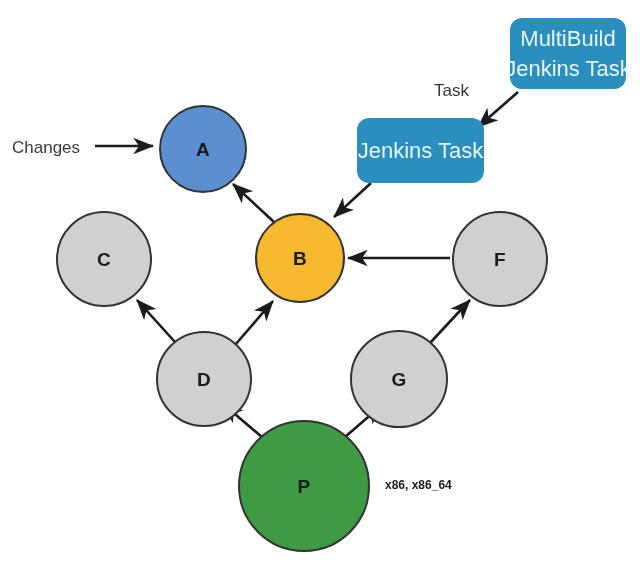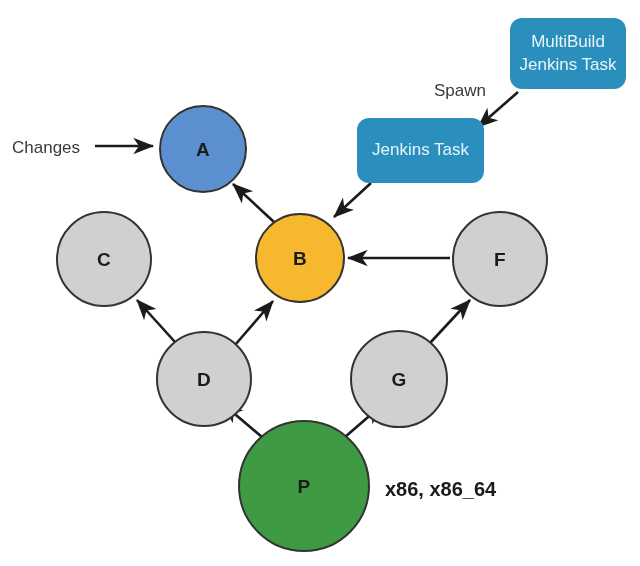--- a/index.html
+++ b/index.html
@@ -43,39 +43,39 @@
   .task-box {
     position: absolute;
     box-sizing: border-box;
     background: #2b8fbd;
     border-radius: 12px;
     display: flex;
     flex-direction: column;
     align-items: center;
     justify-content: center;
     color: #e8f4fb;
-    font-size: 17px;
+    font-size: 22px;
     line-height: 1.32;
     text-align: center;
     padding: 6px 10px;
   }
   .task-line {
     white-space: nowrap;
   }
   .plain-label {
     position: absolute;
     color: #3a3a3a;
     font-size: 17px;
     white-space: nowrap;
     line-height: 1;
   }
   .bold-label {
     position: absolute;
     color: #1b1b1b;
-    font-size: 20px;
+    font-size: 12px;
     font-weight: bold;
     white-space: nowrap;
     line-height: 1;
   }
 </style>
 </head>
 <body>
 
 <div id="canvas">
 
@@ -132,17 +132,17 @@
     <span class="task-line">MultiBuild</span>
     <span class="task-line">Jenkins Task</span>
   </div>
 
   <div class="task-box" style="left:357px; top:118px; width:127px; height:65px;">
     <span class="task-line">Jenkins Task</span>
   </div>
 
   <div class="plain-label" style="left:12px; top:139px;text-align:center;">Changes</div>
 
-  <div class="plain-label" style="left:434px; top:82px;">Spawn</div>
+  <div class="plain-label" style="left:434px; top:82px;">Task</div>
 
   <div class="bold-label" style="left:385px; top:479px;">x86, x86_64</div>
 
 </div>
 
 </body></html>

